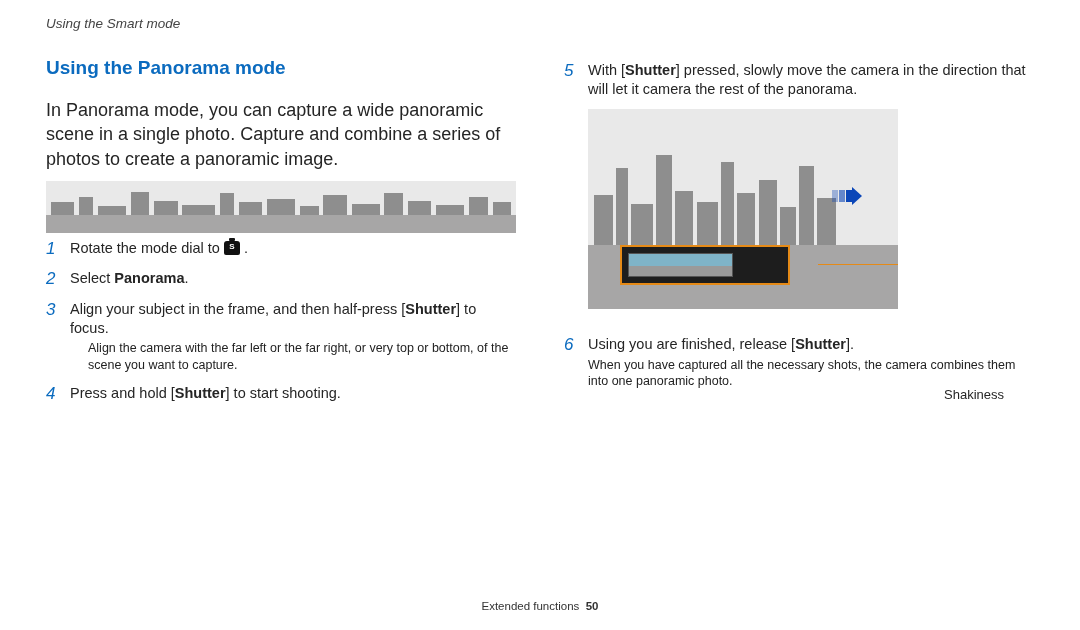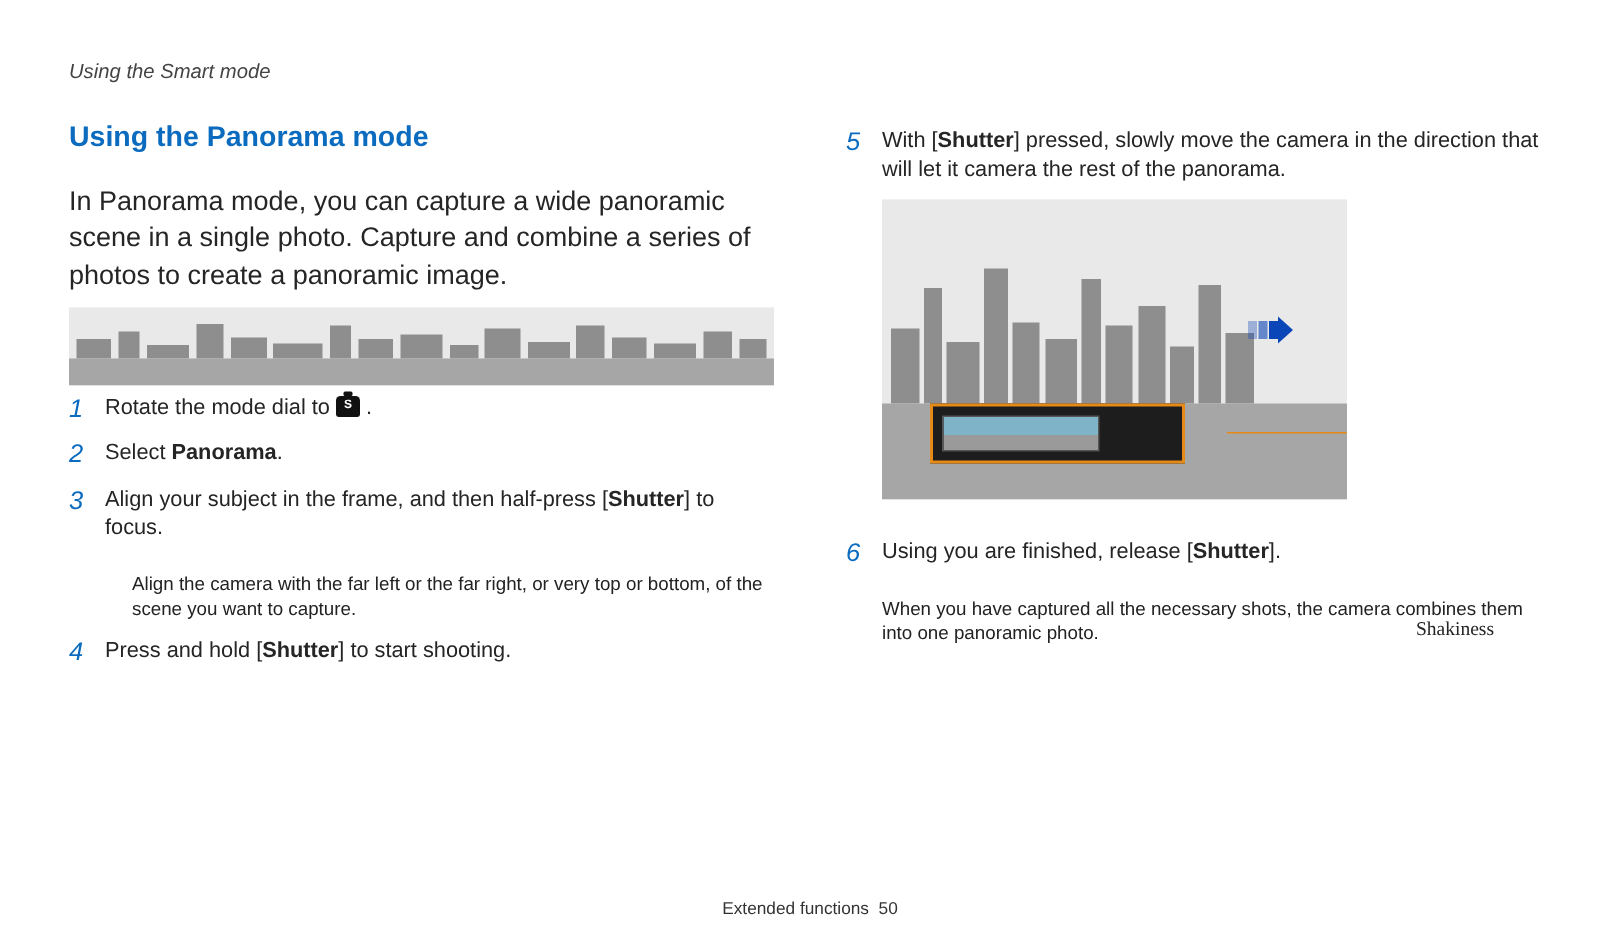--- a/index.html
+++ b/index.html
@@ -6,21 +6,21 @@
   body {
     width: 1080px;
     height: 630px;
     font-family: "Segoe UI", "Helvetica Neue", Arial, sans-serif;
     background: #fff;
     color: #252525;
     position: relative;
     overflow: hidden;
   }
   .page {
-    padding: 40px 46px 0 46px;
+    padding: 16px 46px 0 46px;
   }
   .header {
     font-style: italic;
     font-size: 13.5px;
     color: #444;
     margin-bottom: 26px;
   }
   .columns {
     display: flex;
     gap: 48px;
@@ -78,21 +78,21 @@
   }
   .step-body {
     font-size: 14.5px;
     line-height: 1.3;
     flex:1;
   }
   .subnote {
     font-size: 12.5px;
     line-height: 1.35;
     margin-left: 18px;
-    margin-top: 20px;
+    margin-top: 3px;
     color: #222;
   }
   .sublist { margin-left: 24px; margin-top:4px; margin-bottom:6px;}
   .bullet-row { display:flex; gap:8px; font-size:12.5px; line-height:1.35; margin-bottom:4px;}
   .bullet-row::before { content:"•"; }
   .mode-icon {
     display:inline-block; width:16px; height:14px; vertical-align:-2px;
     background:#111; border-radius:3px 3px 2px 2px; position:relative;
   }
   .mode-icon::before {
@@ -131,28 +131,28 @@
   .stitchinner {
     position:absolute; left:6px; top:6px; right:55px; bottom:6px;
     background: linear-gradient(#7fb4c8,#7fb4c8 55%, #9a9a9a 55%);
     border:1px solid #555;
   }
   .leader {
     position:absolute; top:155px; left:230px; right:-58px; height:1px;
     background:#e58a17;
   }
   .label-shakiness {
-    position:absolute; left:380px; top:330px; font-size:13px;font-family:Liberation Serif, serif;
+    position:absolute; left:380px; top:330px; font-size:13px;
   }
   .col-right-offset { padding-top: 4px; }
   .footer {
     position:absolute; bottom:18px; left:0; right:0; text-align:center;
     font-size:11.5px; color:#333;
   }
-  .footer .pg { font-weight:400; }
+  .footer .pg { font-weight:700; }
   .right-rel { position: relative; }
 </style>
 </head>
 <body>
 
 <div class="page">
   <div class="header">Using the Smart mode</div>
 
   <div class="columns">
 

